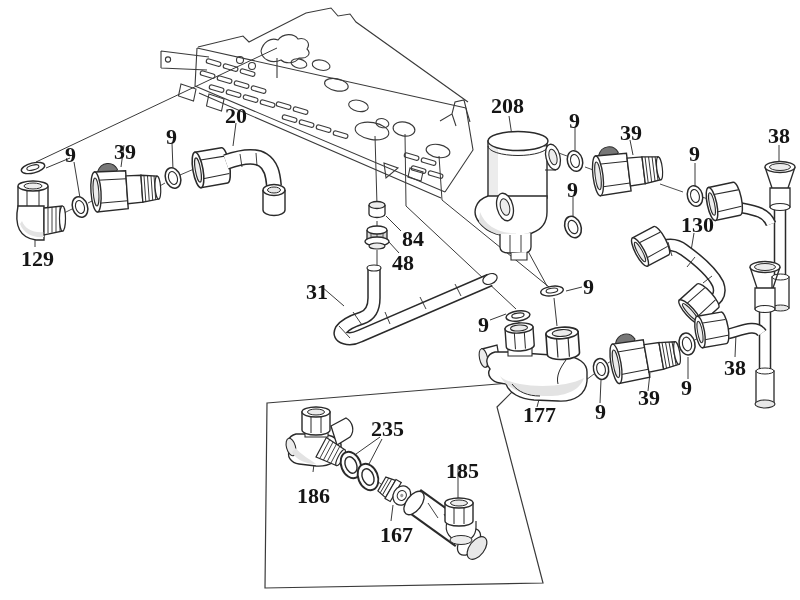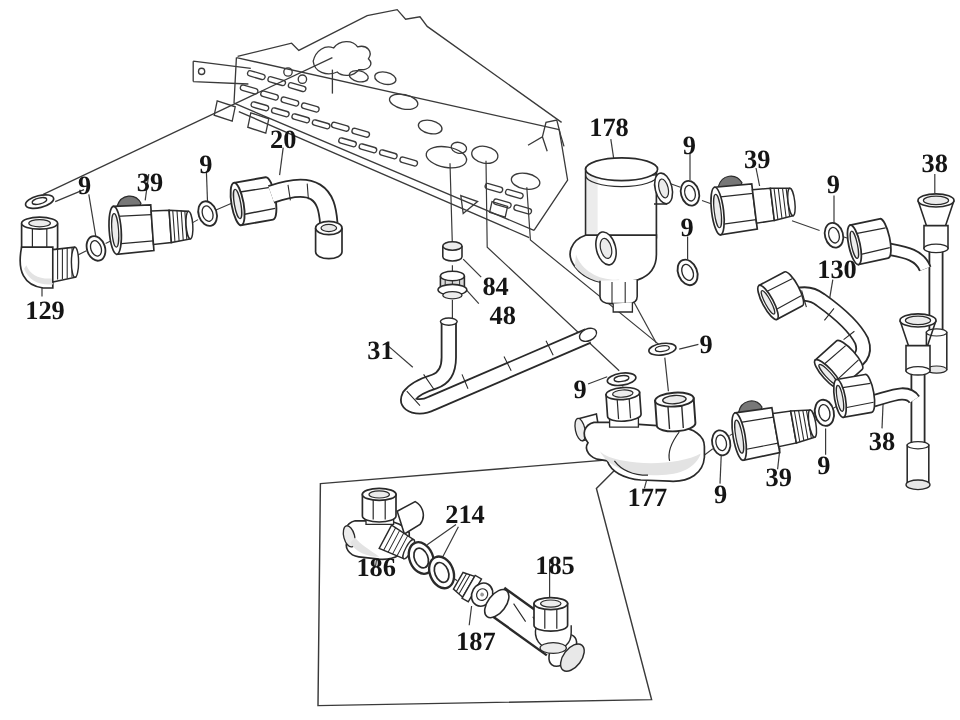--- a/index.html
+++ b/index.html
@@ -307,34 +307,34 @@
     <use href="#vnut" transform="translate(459,503)"></use>
   </g>
 </svg>
 
   <div class="lbl" style="left:65px;top:144px">9</div>
   <div class="lbl" style="left:114px;top:141px">39</div>
   <div class="lbl" style="left:166px;top:126px">9</div>
   <div class="lbl" style="left:225px;top:105px">20</div>
   <div class="lbl" style="left:21px;top:248px">129</div>
   <div class="lbl" style="left:402px;top:228px">84</div>
-  <div class="lbl" style="left:408px;top:252px">48</div>
+  <div class="lbl" style="left:392px;top:252px">48</div>
   <div class="lbl" style="left:306px;top:281px">31</div>
-  <div class="lbl" style="left:491px;top:95px">178</div>
+  <div class="lbl" style="left:491px;top:95px">208</div>
   <div class="lbl" style="left:569px;top:110px">9</div>
   <div class="lbl" style="left:620px;top:122px">39</div>
   <div class="lbl" style="left:689px;top:143px">9</div>
   <div class="lbl" style="left:768px;top:125px">38</div>
   <div class="lbl" style="left:567px;top:179px">9</div>
   <div class="lbl" style="left:681px;top:214px">130</div>
   <div class="lbl" style="left:583px;top:276px">9</div>
   <div class="lbl" style="left:478px;top:314px">9</div>
   <div class="lbl" style="left:523px;top:404px">177</div>
   <div class="lbl" style="left:595px;top:401px">9</div>
   <div class="lbl" style="left:638px;top:387px">39</div>
   <div class="lbl" style="left:681px;top:377px">9</div>
   <div class="lbl" style="left:724px;top:357px">38</div>
-  <div class="lbl" style="left:297px;top:462px">186</div>
-  <div class="lbl" style="left:371px;top:418px">214</div>
-  <div class="lbl" style="left:380px;top:524px">187</div>
+  <div class="lbl" style="left:297px;top:485px">186</div>
+  <div class="lbl" style="left:371px;top:418px">235</div>
+  <div class="lbl" style="left:380px;top:524px">167</div>
   <div class="lbl" style="left:446px;top:460px">185</div>
 
 </div>
 
 </body></html>

